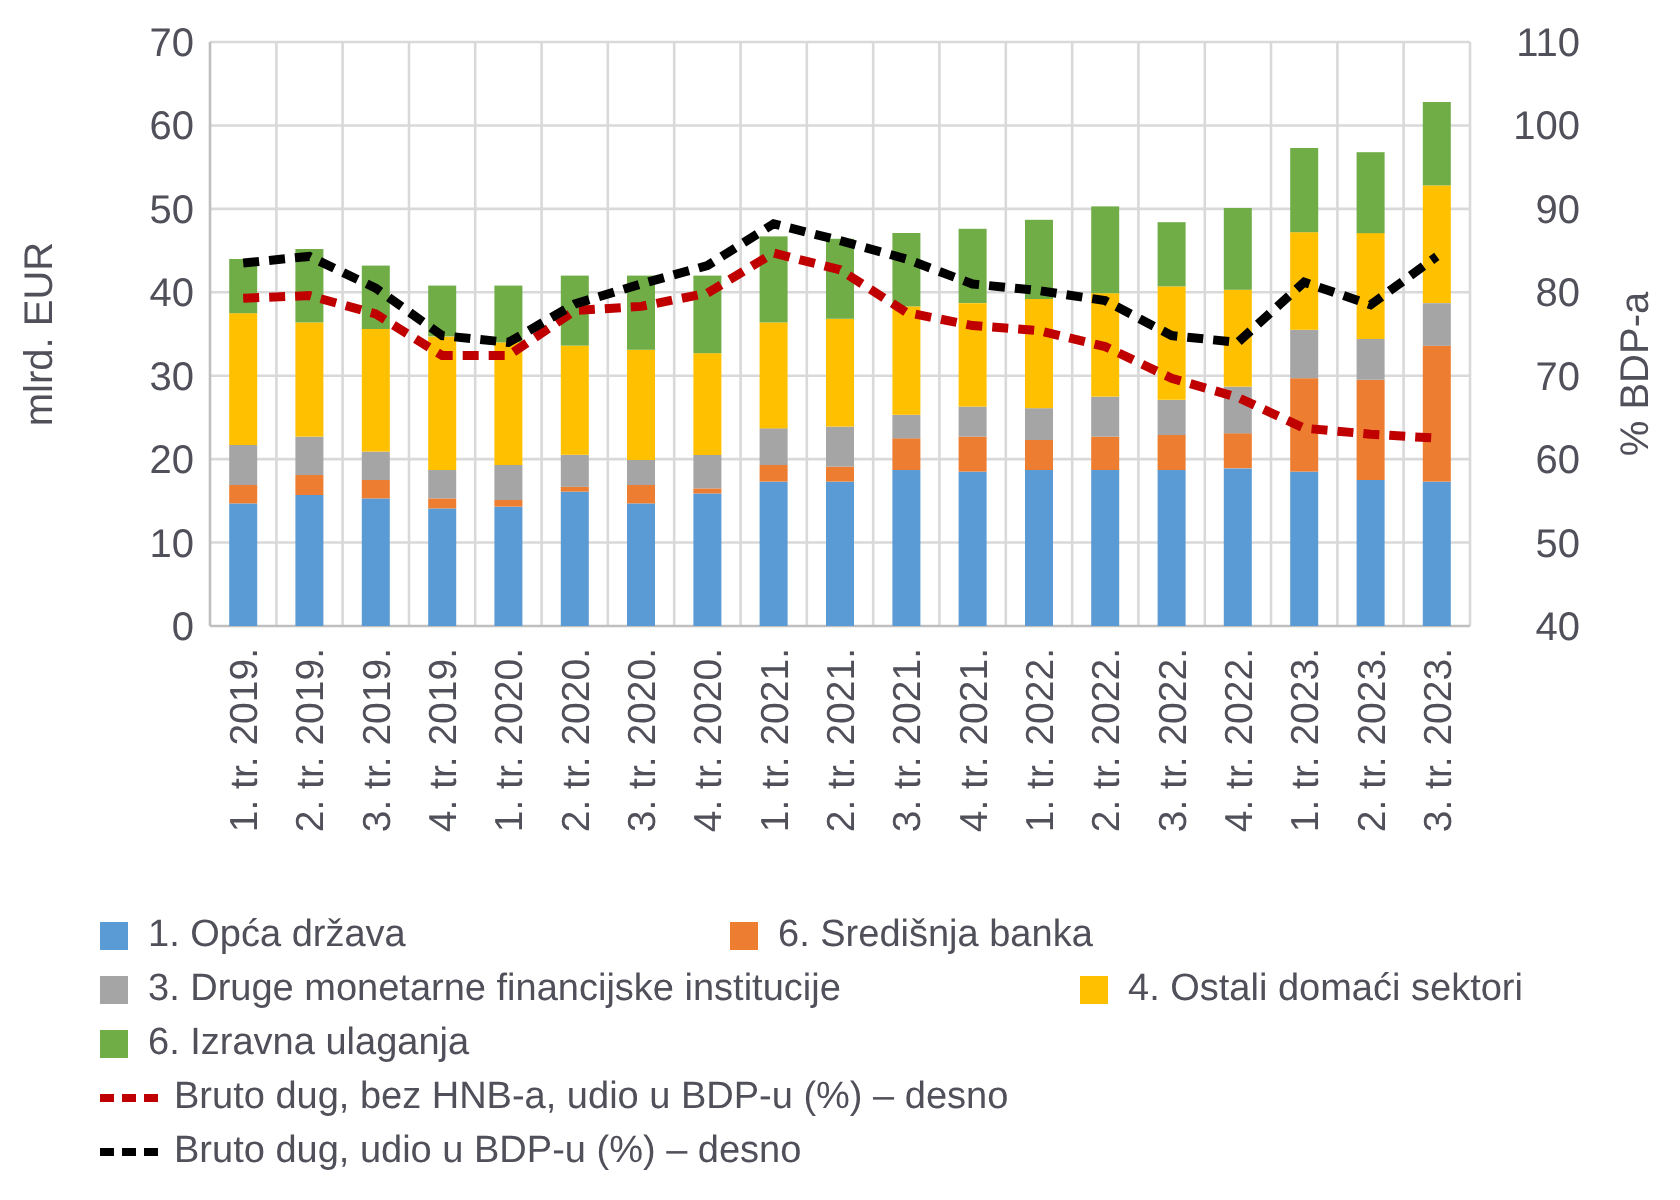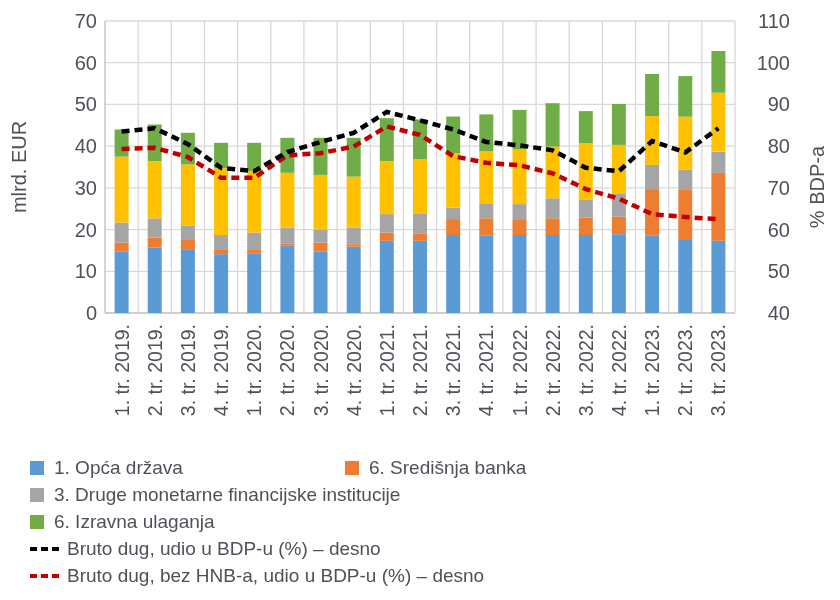--- a/index.html
+++ b/index.html
@@ -4,21 +4,21 @@
 <style>
   html,body{margin:0;padding:0;background:#fff;}
   .figure{
     position:relative;
     width:840px;height:600px;
     background:#fff;
     font-family:"Liberation Sans","DejaVu Sans",sans-serif;
     overflow:hidden;
   }
   #chart{width:840px;height:450px;}
-  .legend{padding-top:4px;}
+  .legend{padding-top:4px;margin-left:20px;}
   .lrow{display:flex;align-items:center;height:27px;padding-left:30px;}
   .entry{display:flex;align-items:center;}
   .entry.first1{width:315px;}
   .entry.first2{width:490px;text-align:center;}
   .sq{width:14px;height:14px;margin-right:10px;flex:none;}
   .dashmark{width:29px;height:4px;margin-right:8px;flex:none;}
   .ltext{font-size:19px;color:#50505a;white-space:nowrap;}
 </style>
 </head>
 <body>
@@ -211,33 +211,37 @@
       <div class="entry">
         <span class="sq" style="background: rgb(237, 125, 49);"></span>
         <span class="ltext">6. Središnja banka</span>
       </div>
     </div>
     <div class="lrow">
       <div class="entry first2">
         <span class="sq" style="background: rgb(165, 165, 165);"></span>
         <span class="ltext">3. Druge monetarne financijske institucije</span>
       </div>
+      <div class="entry">
+        <span class="sq" style="background: rgb(255, 192, 0);"></span>
+        <span class="ltext">4. Ostali domaći sektori</span>
+      </div>
     </div>
     <div class="lrow">
       <div class="entry">
         <span class="sq" style="background: rgb(112, 173, 71);"></span>
         <span class="ltext">6. Izravna ulaganja</span>
       </div>
     </div>
     <div class="lrow">
       <div class="entry">
+        <span class="dashmark" style="background: repeating-linear-gradient(90deg, rgb(192, 0, 0) 0px, rgb(192, 0, 0) 7px, transparent 7px, transparent 11px);"></span>
+        <span class="ltext">Bruto dug, bez HNB-a, udio u BDP-u (%) – desno</span>
+      </div>
+    </div>
+    <div class="lrow">
+      <div class="entry">
         <span class="dashmark" style="background: repeating-linear-gradient(90deg, rgb(0, 0, 0) 0px, rgb(0, 0, 0) 7px, transparent 7px, transparent 11px);"></span>
         <span class="ltext">Bruto dug, udio u BDP-u (%) – desno</span>
-      </div>
-    </div>
-    <div class="lrow">
-      <div class="entry">
-        <span class="dashmark" style="background: repeating-linear-gradient(90deg, rgb(192, 0, 0) 0px, rgb(192, 0, 0) 7px, transparent 7px, transparent 11px);"></span>
-        <span class="ltext">Bruto dug, bez HNB-a, udio u BDP-u (%) – desno</span>
       </div>
     </div>
   </div>
 </div>
 
 </body></html>

